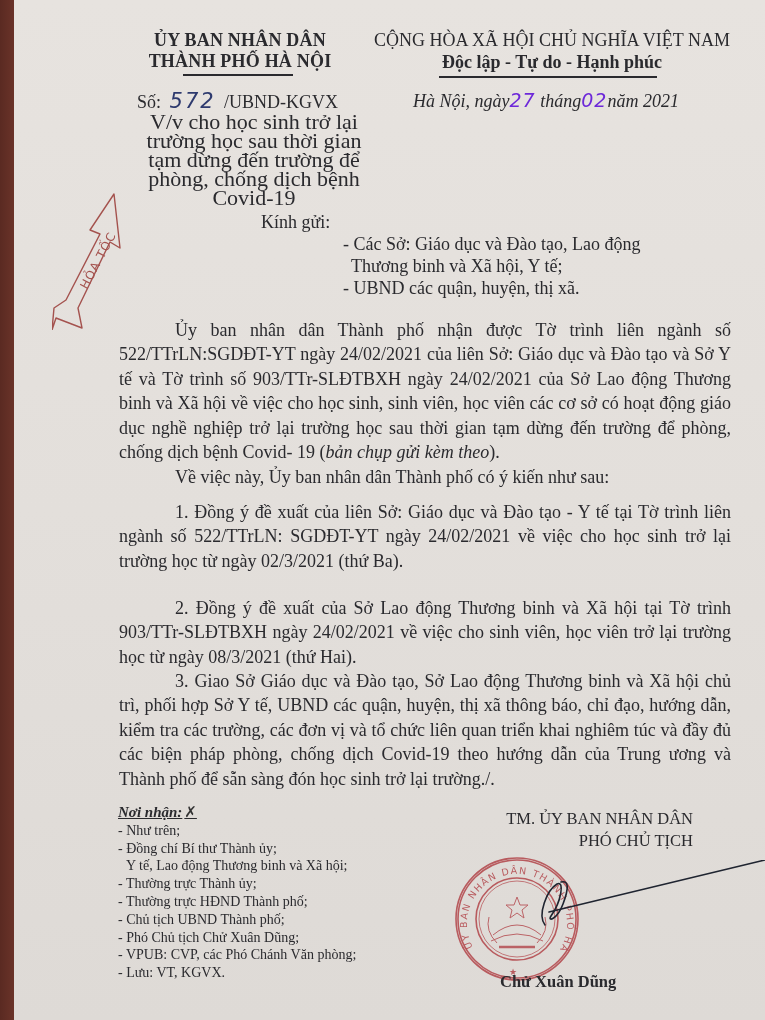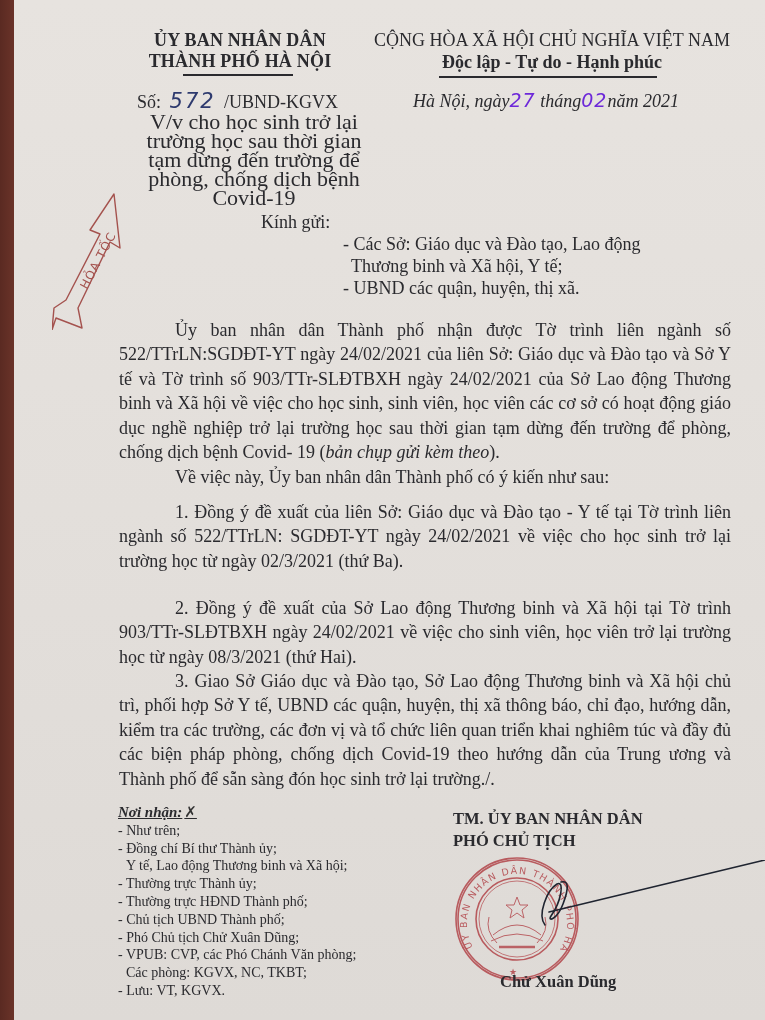--- a/index.html
+++ b/index.html
@@ -47,21 +47,21 @@
   
   .body-text { position: absolute; left: 119px; width: 612px; font-size: 18px; line-height: 24.4px; text-align: justify; }
   .body-text p { text-indent: 56px; }
 
   
   .noi-nhan { position: absolute; left: 118px; top: 804px; font-size: 14px; line-height: 17.8px; }
   .noi-nhan .title { font-weight: bold; font-style: italic; font-size: 15px; text-decoration: underline; }
   .noi-nhan .title .tick { font-family: "DejaVu Sans", sans-serif; color: #333; font-style: normal; font-weight: normal; margin-left: 2px; }
   .noi-nhan .indent { padding-left: 8px; }
 
-  .sign-block { position: absolute; left: 453px; top: 808px; width: 240px; text-align: left; font-size: 16.5px; line-height: 22px; font-weight: bold; }
+  .sign-block { position: absolute; left: 453px; top: 808px; width: 240px; text-align: right; font-size: 16.5px; line-height: 22px; font-weight: normal; }
   .signer { position: absolute; left: 500px; top: 972px; font-size: 16.5px; font-weight: bold; }
 
   .seal { position: absolute; left: 453px; top: 855px; width: 128px; height: 128px; }
   .signature { position: absolute; left: 535px; top: 860px; width: 230px; height: 70px; }
 </style>
 </head>
 <body>
 
 <div class="edge-strip"></div>
 <div class="paper"></div>
@@ -121,21 +121,20 @@
 <div class="noi-nhan">
   <div class="title"><span>Nơi nhận:</span><span class="tick">✗</span></div>
   <div>- Như trên;</div>
   <div>- Đồng chí Bí thư Thành ủy;</div>
   <div class="indent">Y tế, Lao động Thương binh và Xã hội;</div>
   <div>- Thường trực Thành ủy;</div>
   <div>- Thường trực HĐND Thành phố;</div>
   <div>- Chủ tịch UBND Thành phố;</div>
   <div>- Phó Chủ tịch Chử Xuân Dũng;</div>
   <div>- VPUB: CVP, các Phó Chánh Văn phòng;</div>
-  <div class="indent">Các phòng: KGVX, NC, TKBT;</div>
   <div>- Lưu: VT, KGVX.</div>
 </div>
 
 <svg class="seal" viewBox="0 0 128 128">
   <defs>
     <path id="sealArc" d="M 22,96 A 50,50 0 1,1 106,96"></path>
   </defs>
   <g fill="none" stroke="#b2454a" stroke-width="1.6" opacity="0.85">
     <circle cx="64" cy="64" r="61"></circle>
     <circle cx="64" cy="64" r="59"></circle>

